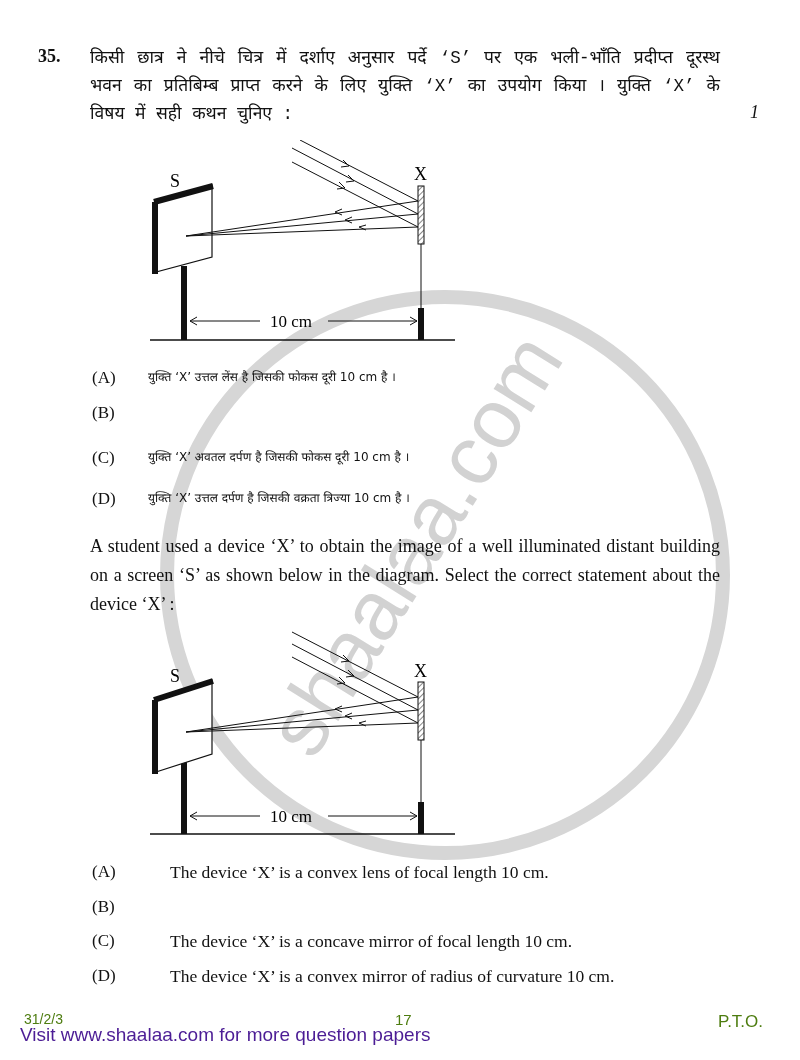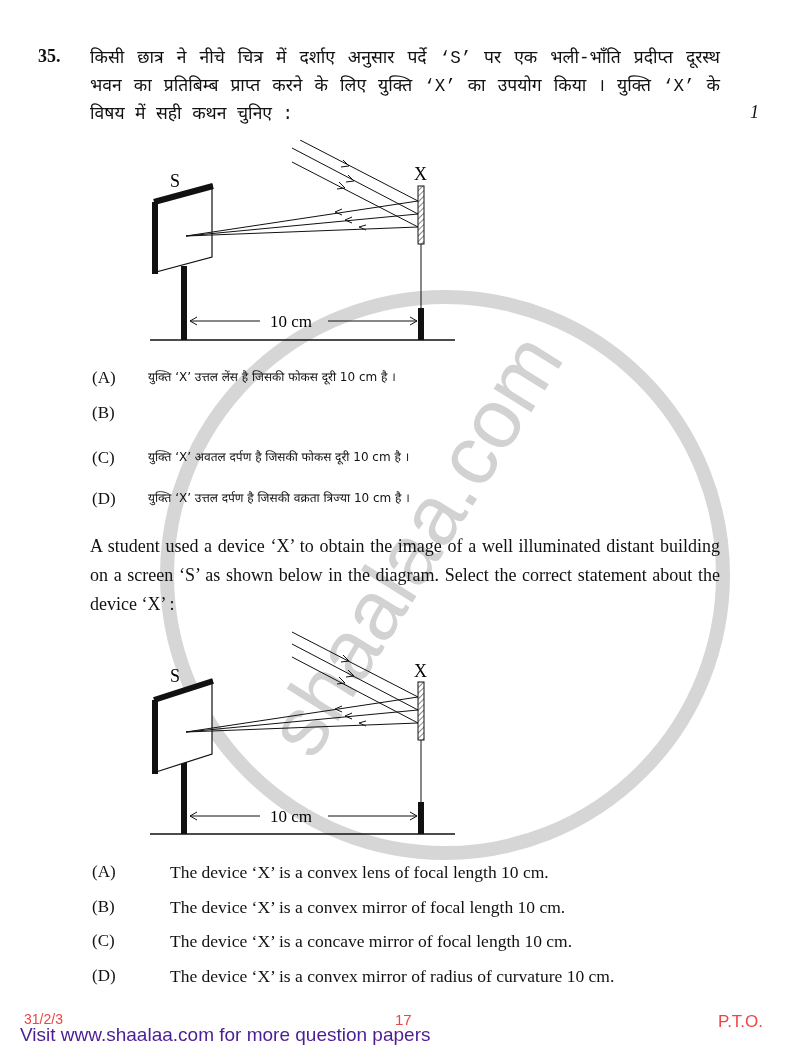--- a/index.html
+++ b/index.html
@@ -8,21 +8,21 @@
   .abs { position:absolute; }
   .qnum { left:38px; top:46px; font-weight:bold; font-size:18px; }
   .hindi-q { left:90px; top:44px; width:630px; font-size:17.5px; line-height:28px; text-align:justify; font-family:Liberation Mono, monospace; }
   .marks { left:750px; top:102px; font-style:italic; font-size:18px; }
   .opt { font-size:17px; }
   .opt-label { position:absolute; left:92px; }
   .opt-text { position:absolute; left:148px; white-space:nowrap; }
   .hindi-opt .opt-text { font-family:"DejaVu Sans",sans-serif; font-size:12px; }
   .eng-q { left:90px; top:532px; width:630px; font-size:18px; line-height:29px; text-align:justify; }
   .eng-opt .opt-text { font-size:17.5px;margin-left:22px; }
-  .footer { font-family:"Liberation Sans","DejaVu Sans",sans-serif; font-size:16px; color:#ef4444; }
+  .footer { font-family:"Liberation Sans","DejaVu Sans",sans-serif; font-size:16px; color:#4d7c0f; }
   .watermark { left:160px; top:290px; width:570px; height:570px; border:14px solid #d6d6d6; border-radius:50%; box-sizing:border-box; pointer-events:none; }
   .wm-text { left:190px; top:520px; font-family:"Liberation Sans","DejaVu Sans",sans-serif; font-size:84px; color:#d2d2d2; transform:rotate(-58deg); transform-origin:center; pointer-events:none; width:420px; text-align:center; }
   svg text { font-family:"Liberation Serif","DejaVu Serif",serif; }
 </style>
 </head>
 <body>
 
 <div class="abs watermark"></div>
 <div class="abs wm-text">shaalaa.com</div>
 
@@ -127,21 +127,20 @@
   <text x="130" y="202" font-size="17">10 cm</text>
 </svg>
 
 <div class="eng-opt opt">
   <div class="abs" style="top:862px;left:0;width:800px;height:26px">
     <span class="opt-label">(A)</span>
     <span class="opt-text">The device ‘X’ is a convex lens of focal length 10 cm.</span>
   </div>
   <div class="abs" style="top:897px;left:0;width:800px;height:26px">
     <span class="opt-label">(B)</span>
-    <span class="opt-text">The device ‘X’ is a convex mirror of focal length 10 cm.</span>
   </div>
   <div class="abs" style="top:931px;left:0;width:800px;height:26px">
     <span class="opt-label">(C)</span>
     <span class="opt-text">The device ‘X’ is a concave mirror of focal length 10 cm.</span>
   </div>
   <div class="abs" style="top:966px;left:0;width:800px;height:26px">
     <span class="opt-label">(D)</span>
     <span class="opt-text">The device ‘X’ is a convex mirror of radius of curvature 10 cm.</span>
   </div>
 </div>

